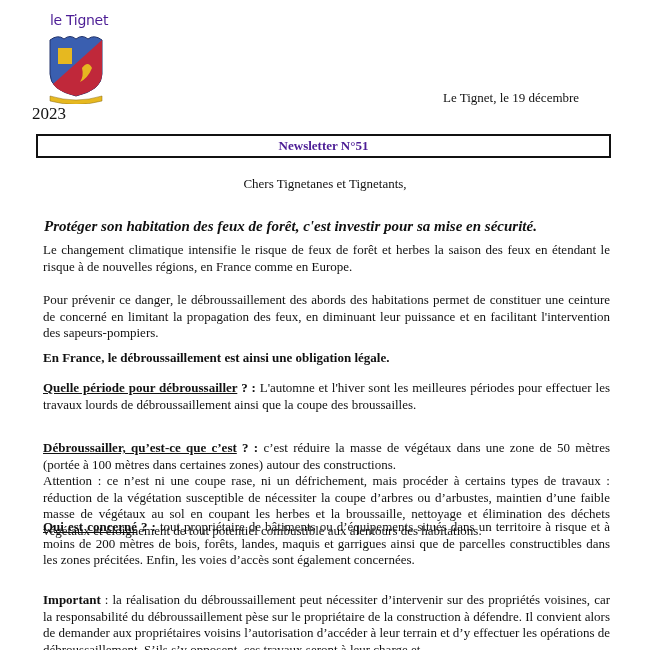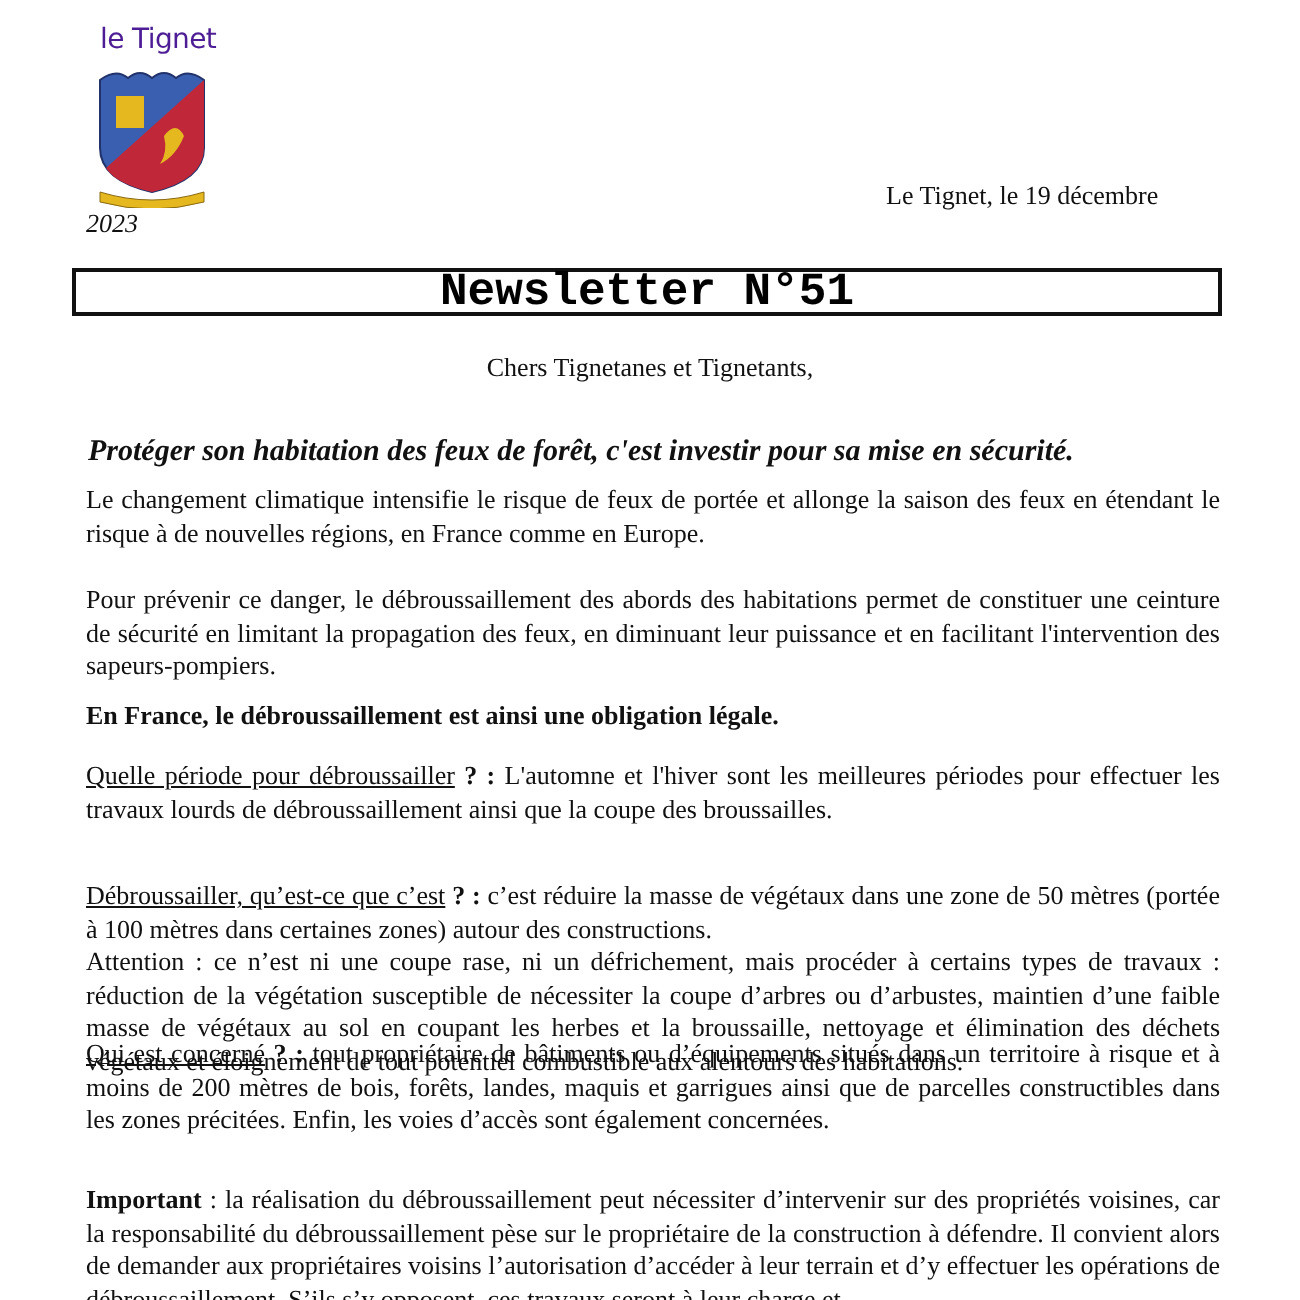--- a/index.html
+++ b/index.html
@@ -1,26 +1,26 @@
 <!DOCTYPE html>
 <html><head>
 <meta charset="utf-8">
 <style>
   html, body { margin: 0; padding: 0; background: #ffffff; }
   body { width: 650px; height: 650px; overflow: hidden; position: relative; font-family: "Liberation Serif", serif; color: #111; }
   .logo { position: absolute; left: 44px; top: 12px; width: 64px; height: 92px; }
   .logo-text { position: absolute; left: 50px; top: 12px; font-family: "DejaVu Sans", sans-serif; font-size: 14px; color: #4c1d95; letter-spacing: -0.3px; }
-  .year { position: absolute; left: 43px; top: 104px; font-size: 13px; font-style: italic; }
+  .year { position: absolute; left: 32px; top: 104px; font-size: 17px; }
   .date { position: absolute; left: 443px; top: 90px; font-size: 13px; }
   .title-box { position: absolute; left: 36px; top: 134px; width: 575px; height: 24px; border: 2px solid #111; box-sizing: border-box; text-align: center; }
-  .title-box span { font-family: Liberation Mono, monospace; font-weight: bold; font-size: 23px; color: #000000; line-height: 20px; }
+  .title-box span { font-family: Liberation Serif, serif; font-weight: bold; font-size: 13px; color: #4c1d95; line-height: 20px; }
   .greeting { position: absolute; left: 0; width: 650px; top: 176px; text-align: center; font-size: 13px; }
   .headline { position: absolute; left: 44px; top: 206px; font-size: 15px; font-weight: bold; font-style: italic; margin-top: 12px; }
   .para { position: absolute; left: 43px; width: 567px; font-size: 13px; line-height: 16.5px; text-align: justify; }
-  .para .u { font-weight: normal; text-decoration: underline; }
+  .para .u { font-weight: bold; text-decoration: underline; }
   .para .b { font-weight: bold; }
   .bi { font-weight: bold; }
 </style>
 </head>
 <body>
 
 <div class="logo">
   <svg width="64" height="92" viewBox="0 0 64 92">
     <path d="M6 28 Q14 22 20 27 Q26 22 32 27 Q38 22 44 27 Q50 22 58 28 L58 62 Q58 78 32 84 Q6 78 6 62 Z" fill="#3a5fb0" stroke="#22336b" stroke-width="1"></path>
     <path d="M58 28 L58 62 Q58 78 32 84 Q14 80 9 72 Z" fill="#c0283a"></path>
@@ -33,22 +33,22 @@
 <div class="year">2023</div>
 <div class="date">Le Tignet, le 19 décembre</div>
 
 <div class="title-box">
   <span>Newsletter N°51</span>
 </div>
 
 <div class="greeting">Chers Tignetanes et Tignetants,</div>
 <div class="headline">Protéger son habitation des feux de forêt, c'est investir pour sa mise en sécurité.</div>
 
-<div class="para" style="top:242px">Le changement climatique intensifie le risque de feux de portée et allonge la saison des feux en étendant le risque à de nouvelles régions, en France comme en Europe.</div>
-<div class="para" style="top:292px">Pour prévenir ce danger, le débroussaillement des abords des habitations permet de constituer une ceinture de sécurité en limitant la propagation des feux, en diminuant leur puissance et en facilitant l'intervention des sapeurs-pompiers.</div>
+<div class="para" style="top:242px">Le changement climatique intensifie le risque de feux de forêt et herbes la saison des feux en étendant le risque à de nouvelles régions, en France comme en Europe.</div>
+<div class="para" style="top:292px">Pour prévenir ce danger, le débroussaillement des abords des habitations permet de constituer une ceinture de concerné en limitant la propagation des feux, en diminuant leur puissance et en facilitant l'intervention des sapeurs-pompiers.</div>
 <div class="para bi" style="top:350px">En France, le débroussaillement est ainsi une obligation légale.</div>
 
 <div class="para" style="top:380px">
   <span class="u">Quelle période pour débroussailler</span><span class="b"> ? : </span><span>L'automne et l'hiver sont les meilleures périodes pour effectuer les travaux lourds de débroussaillement ainsi que la coupe des broussailles.</span>
 </div>
 
 <div class="para" style="top:440px">
   <span class="u">Débroussailler, qu’est-ce que c’est</span><span class="b"> ? : </span><span>c’est réduire la masse de végétaux dans une zone de 50 mètres (portée à 100 mètres dans certaines zones) autour des constructions.</span><br>
   <span>Attention : ce n’est ni une coupe rase, ni un défrichement, mais procéder à certains types de travaux : réduction de la végétation susceptible de nécessiter la coupe d’arbres ou d’arbustes, maintien d’une faible masse de végétaux au sol en coupant les herbes et la broussaille, nettoyage et élimination des déchets végétaux et éloignement de tout potentiel combustible aux alentours des habitations.</span>
 </div>

